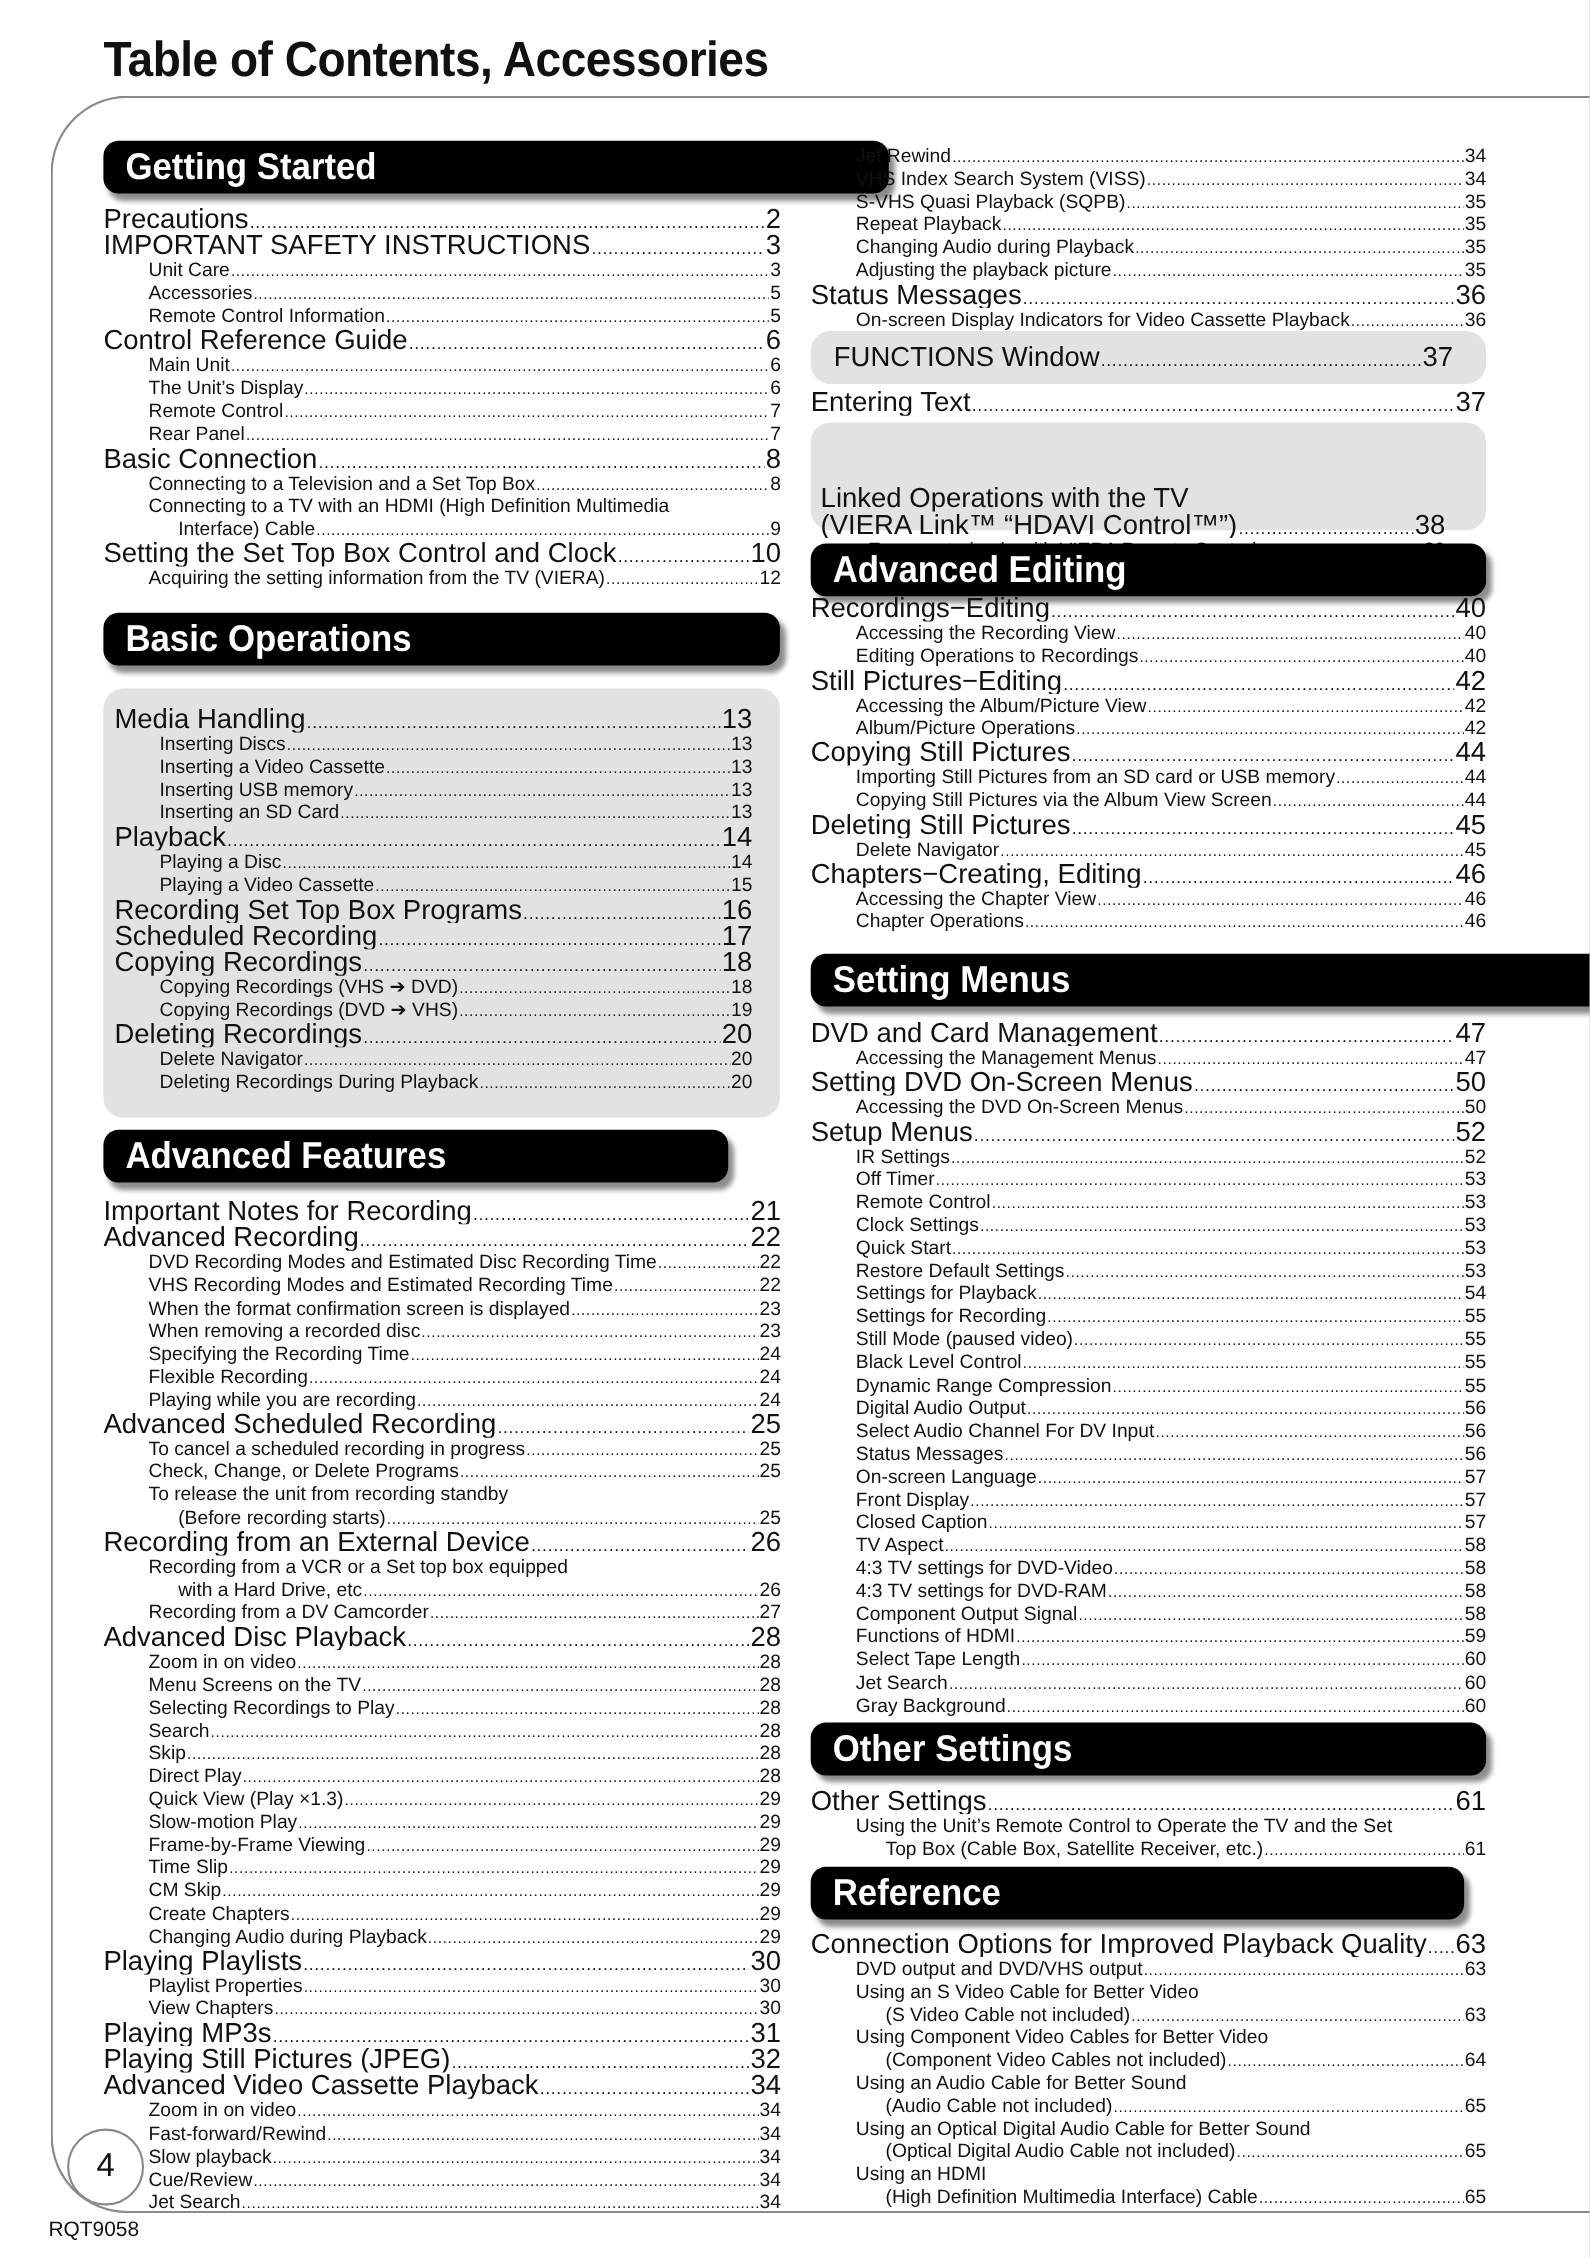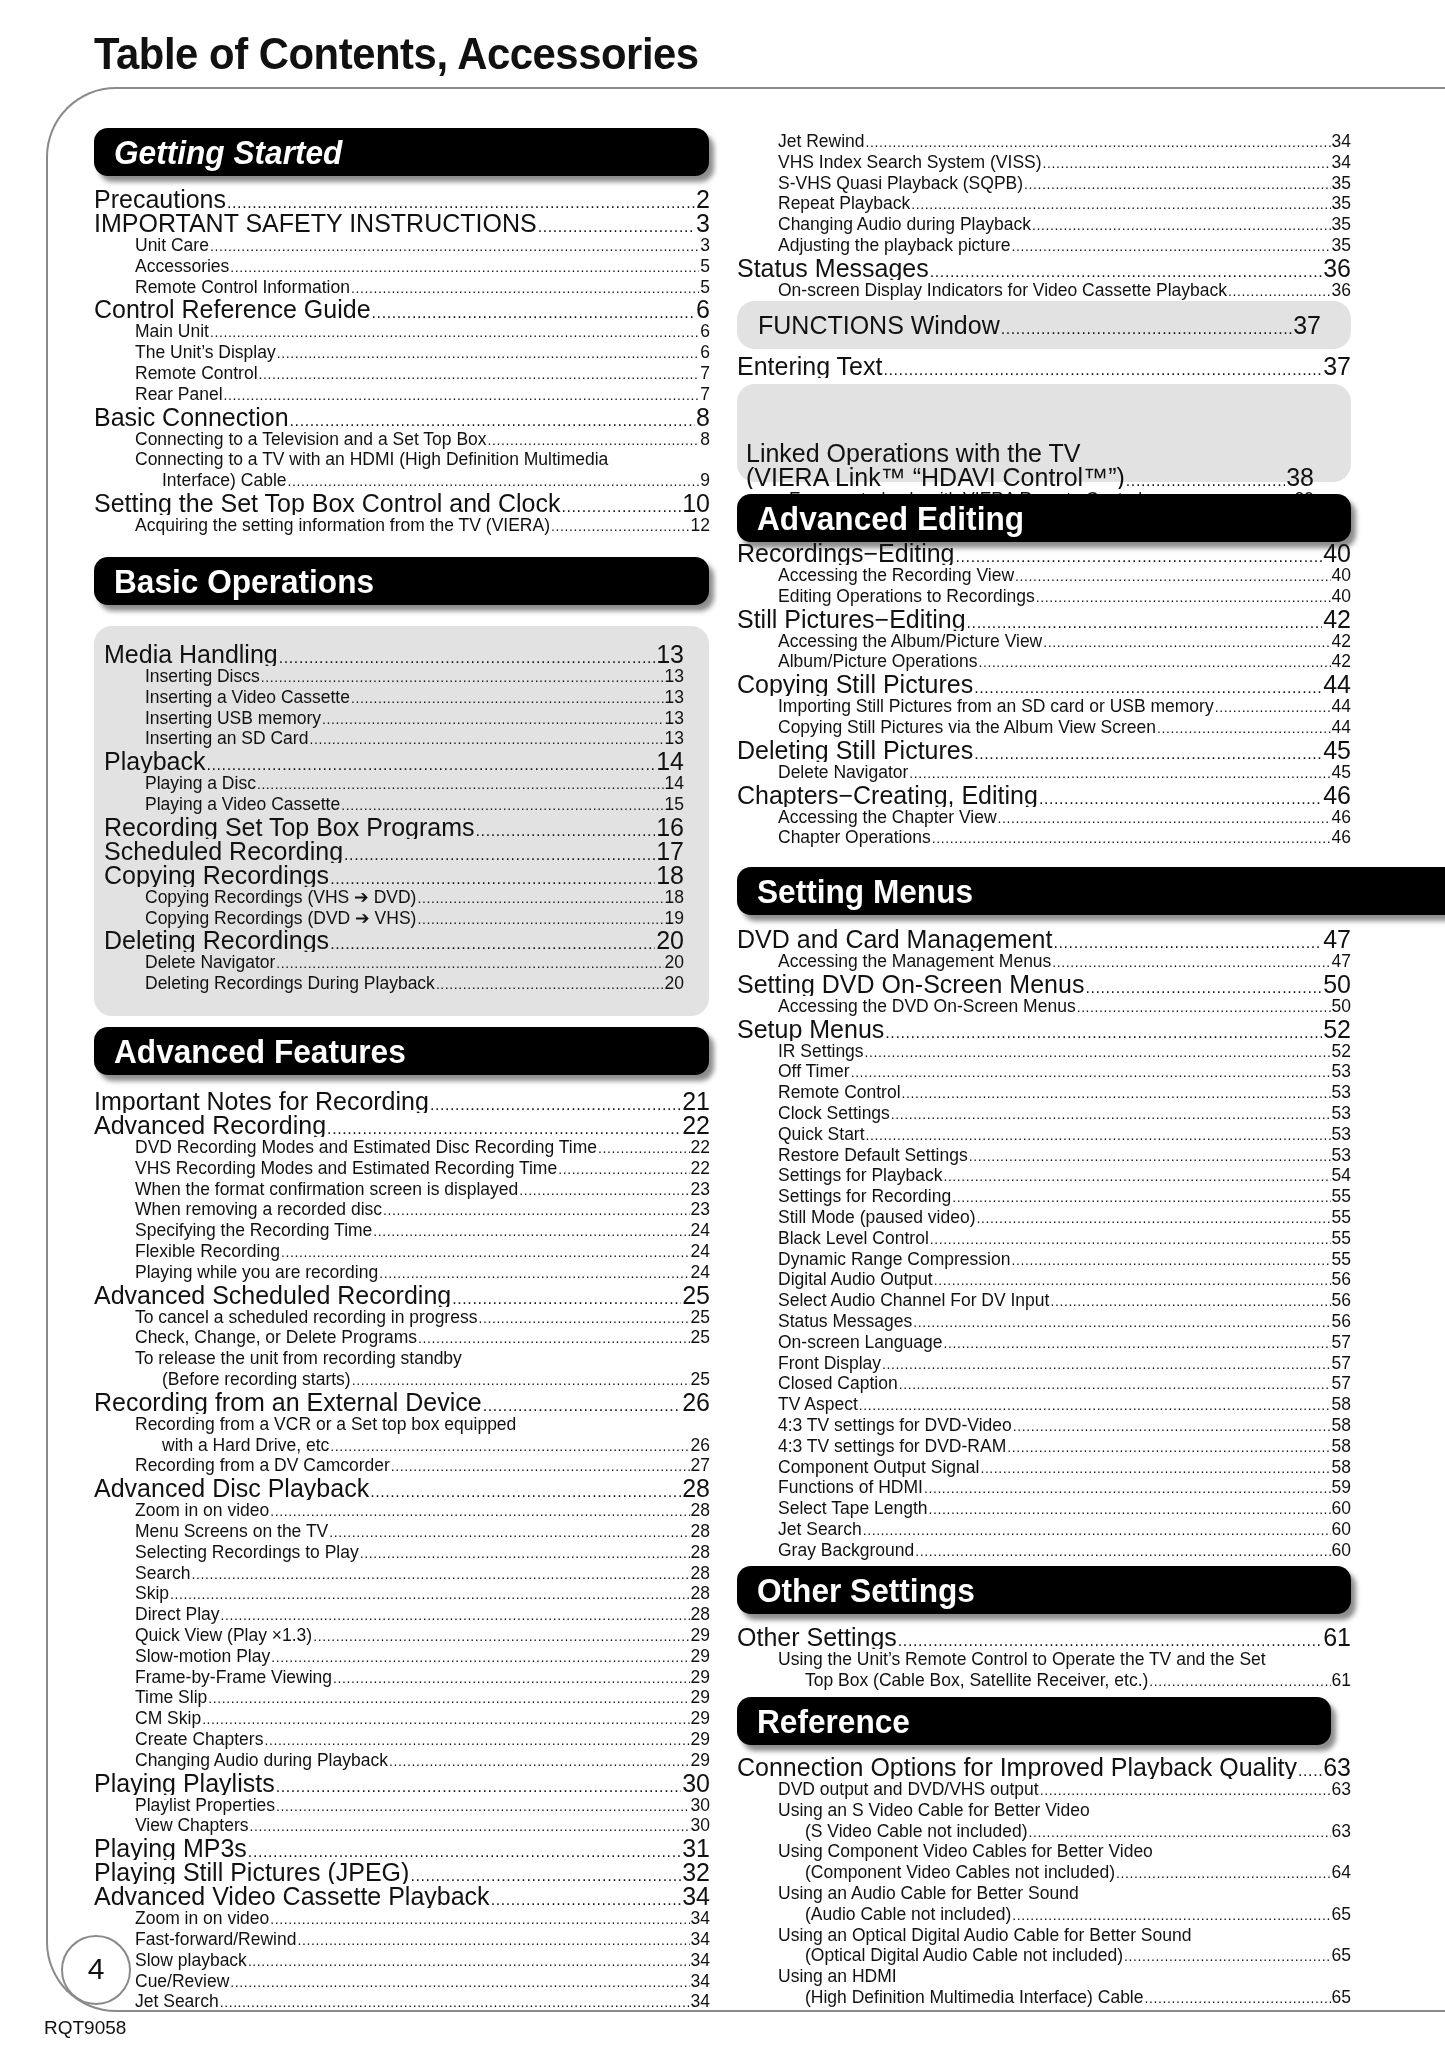--- a/index.html
+++ b/index.html
@@ -24,21 +24,21 @@
   .s.w{padding-left:68px;}
   .pagenum{position:absolute;left:61px;top:1935px;width:70px;height:70px;border:2.5px solid #8a8a8a;border-radius:50%;background:#fff;box-sizing:border-box;font-size:30px;text-align:center;line-height:64px;}
   .code{position:absolute;left:44px;top:2017px;font-size:19px;}
 </style>
 </head>
 <body>
 
 <div class="title">Table of Contents, Accessories</div>
 <div class="frame"></div>
 
-<div class="hdr" style="left:94px;top:128px;width:615px;font-style:italic;"><span>Getting Started</span></div>
+<div class="hdr" style="left:94px;top:128px;width:714px;"><span>Getting Started</span></div>
 <div class="list left" style="top:187px;">
     <div class="row m">
       <span class="lbl">Precautions</span>
       <span class="dots"></span>
       <span class="pg">2</span>
     </div>
     <div class="row m">
       <span class="lbl">IMPORTANT SAFETY INSTRUCTIONS</span>
       <span class="dots"></span>
       <span class="pg">3</span>
@@ -191,21 +191,21 @@
       <span class="dots"></span>
       <span class="pg">20</span>
     </div>
     <div class="row s">
       <span class="lbl">Deleting Recordings During Playback</span>
       <span class="dots"></span>
       <span class="pg">20</span>
     </div>
   </div>
 
-<div class="hdr" style="left:94px;top:1027px;width:615px;"><span>Advanced Features</span></div>
+<div class="hdr" style="left:94px;top:1027px;width:568px;"><span>Advanced Features</span></div>
 <div class="list left" style="top:1089px;">
     <div class="row m">
       <span class="lbl">Important Notes for Recording</span>
       <span class="dots"></span>
       <span class="pg">21</span>
     </div>
     <div class="row m">
       <span class="lbl">Advanced Recording</span>
       <span class="dots"></span>
       <span class="pg">22</span>

